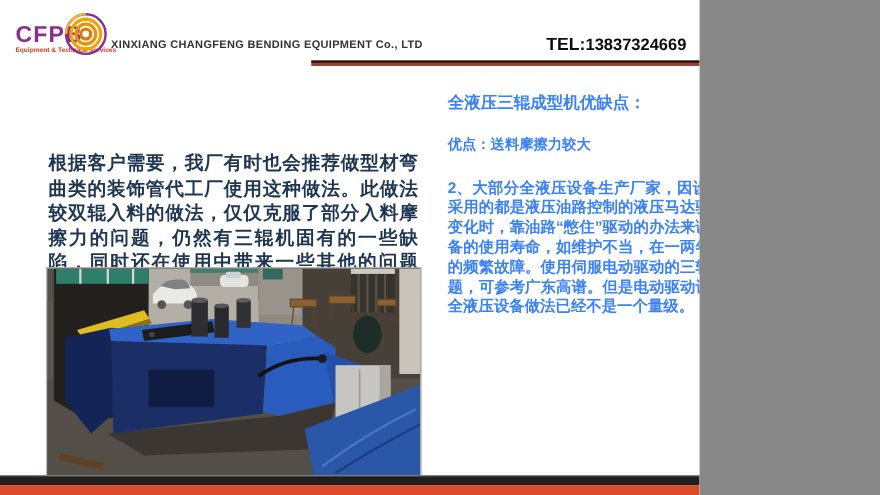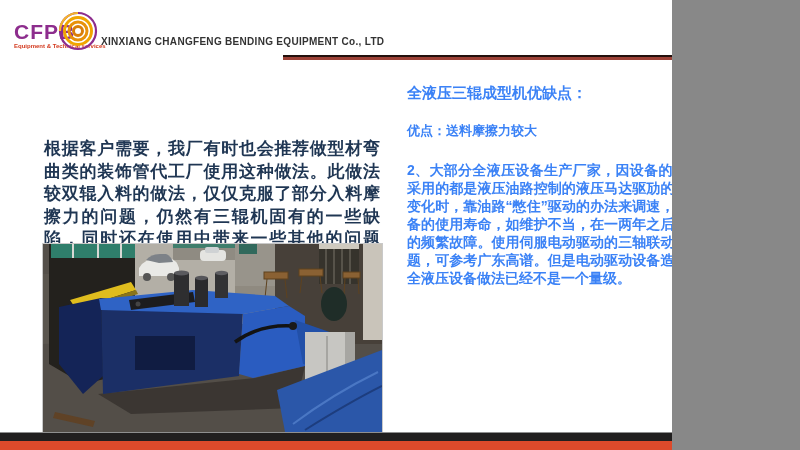--- a/index.html
+++ b/index.html
@@ -1,18 +1,18 @@
 <!DOCTYPE html>
 <html><head>
 <meta charset="utf-8">
 <style>
   html,body{margin:0;padding:0;background:#888;}
   #slide{
     position:relative;width:636px;height:450px;background:#ffffff;
-    overflow:hidden;font-family:"Liberation Sans","DejaVu Sans",sans-serif;padding-left:36px;
+    overflow:hidden;font-family:"Liberation Sans","DejaVu Sans",sans-serif;
   }
   
   .logo-block{position:absolute;left:12px;top:6px;width:90px;height:50px;}
   .logo-acronym{position:absolute;left:2px;top:14px;font-size:21px;font-weight:bold;
     color:#8d2d8d;letter-spacing:1px;}
   .logo-tagline{position:absolute;left:2px;top:37px;font-size:6px;font-weight:bold;color:#d33a1f;
     white-space:nowrap;}
   .logo-swirl{position:absolute;left:43px;top:2px;}
   .company-cn{position:absolute;left:100px;top:6px;font-size:21px;font-weight:bold;
     font-style:italic;font-family:"DejaVu Serif","Liberation Serif",serif;color:#151515;
@@ -55,20 +55,21 @@
     <span class="logo-tagline">Equipment &amp; Technical services</span>
     <svg class="logo-swirl" width="46" height="46" viewBox="0 0 46 46">
       <circle cx="23" cy="23" r="18" fill="none" stroke="#8d2d8d" stroke-width="2.2"></circle>
       <circle cx="23" cy="23" r="13.5" fill="none" stroke="#f0a500" stroke-width="3"></circle>
       <circle cx="23" cy="23" r="9" fill="none" stroke="#e8920a" stroke-width="3"></circle>
       <circle cx="23" cy="23" r="4.5" fill="none" stroke="#d97f08" stroke-width="3"></circle>
       <path d="M5 23 A18 18 0 0 1 23 5" fill="none" stroke="#f5b52a" stroke-width="2.2"></path>
     </svg>
   </div>
   <div class="company-en">XINXIANG CHANGFENG BENDING EQUIPMENT Co., LTD</div>
+  <div class="tel"><span>TEL:</span><span class="num">13837324669</span></div>
   <div class="header-divider"></div>
 
 
   <p class="left-para">根据客户需要，我厂有时也会推荐做型材弯曲类的装饰管代工厂使用这种做法。此做法较双辊入料的做法，仅仅克服了部分入料摩擦力的问题，仍然有三辊机固有的一些缺陷，同时还在使用中带来一些其他的问题——</p>
 
   <div class="photo">
     <svg width="339" height="188" viewBox="0 0 339 188">
 
       <rect x="0" y="30" width="339" height="158" fill="#5b564f"></rect>
       <rect x="60" y="30" width="230" height="50" fill="#8f8a80"></rect>

